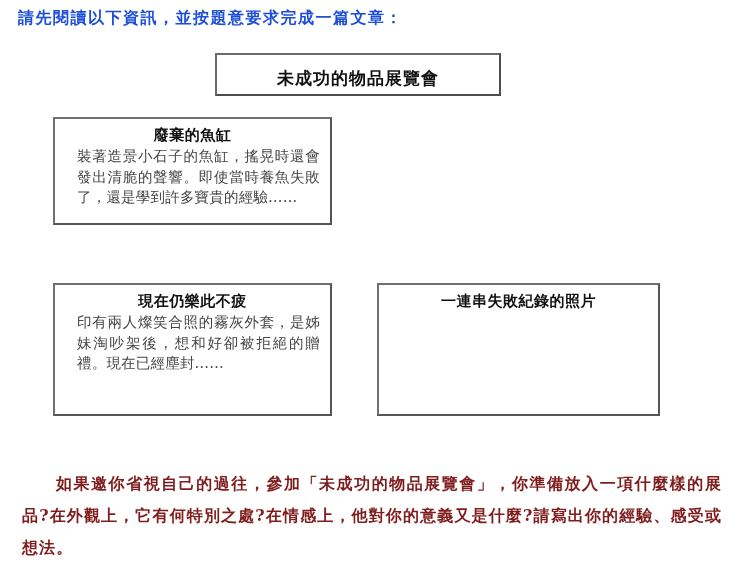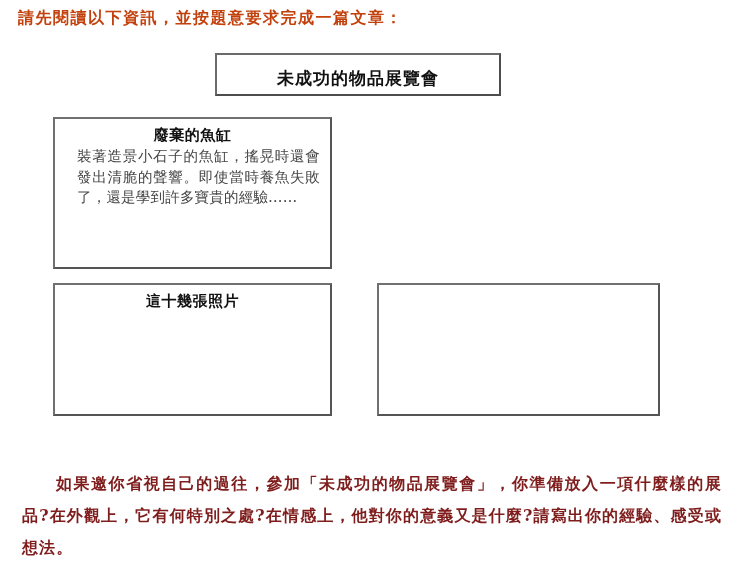--- a/index.html
+++ b/index.html
@@ -17,21 +17,21 @@
 
   
   .intro {
     position: absolute;
     left: 18px;
     top: 8px;
     font-family: "DejaVu Serif", serif;
     font-weight: bold;
     font-size: 16px;
     letter-spacing: 1.5px;
-    color: #c2410c;
+    color: #1d4ed8;
     white-space: nowrap;
   }
 
   
   .title-box {
     position: absolute;
     left: 215px;
     top: 53px;
     width: 286px;
     height: 43px;
@@ -67,21 +67,21 @@
     border: 2px solid #555555;
     border-top-color: #707070;
     border-left-color: #707070;
     background: #ffffff;
     padding: 6px 10px 8px 10px;
   }
   .card-r0 { top: 0px; }
   .card-r1 { top: 166px; }
   .card-c0 { left: 0px;   width: 279px; }
   .card-c1 { left: 324px; width: 283px; }
-  .card-r0 { height: 152px; }
+  .card-r0 { height: 108px; }
   .card-r1 { height: 133px; }
 
   .card-heading {
     text-align: center;
     font-family: "DejaVu Sans", sans-serif;
     font-weight: bold;
     font-size: 15px;
     letter-spacing: 0.5px;
     color: #111111;
     line-height: 1.35;
@@ -126,21 +126,23 @@
 
 <div class="cards">
 
   <div class="card card-r0 card-c0">
     <div class="card-heading">廢棄的魚缸</div>
     <div class="card-body">裝著造景小石子的魚缸，搖晃時還會發出清脆的聲響。即使當時養魚失敗了，還是學到許多寶貴的經驗……</div>
   </div>
 
 
   <div class="card card-r1 card-c0">
-    <div class="card-heading">這十幾張照片</div>
+    <div class="card-heading">現在仍樂此不疲</div>
+    <div class="card-body">印有兩人燦笑合照的霧灰外套，是姊妹淘吵架後，想和好卻被拒絕的贈禮。現在已經塵封……</div>
   </div>
 
   <div class="card card-r1 card-c1">
+    <div class="card-heading">一連串失敗紀錄的照片</div>
   </div>
 
 </div>
 
 <div class="prompt">如果邀你省視自己的過往，參加「未成功的物品展覽會」，你準備放入一項什麼樣的展品?在外觀上，它有何特別之處?在情感上，他對你的意義又是什麼?請寫出你的經驗、感受或想法。</div>
 
 </body></html>

